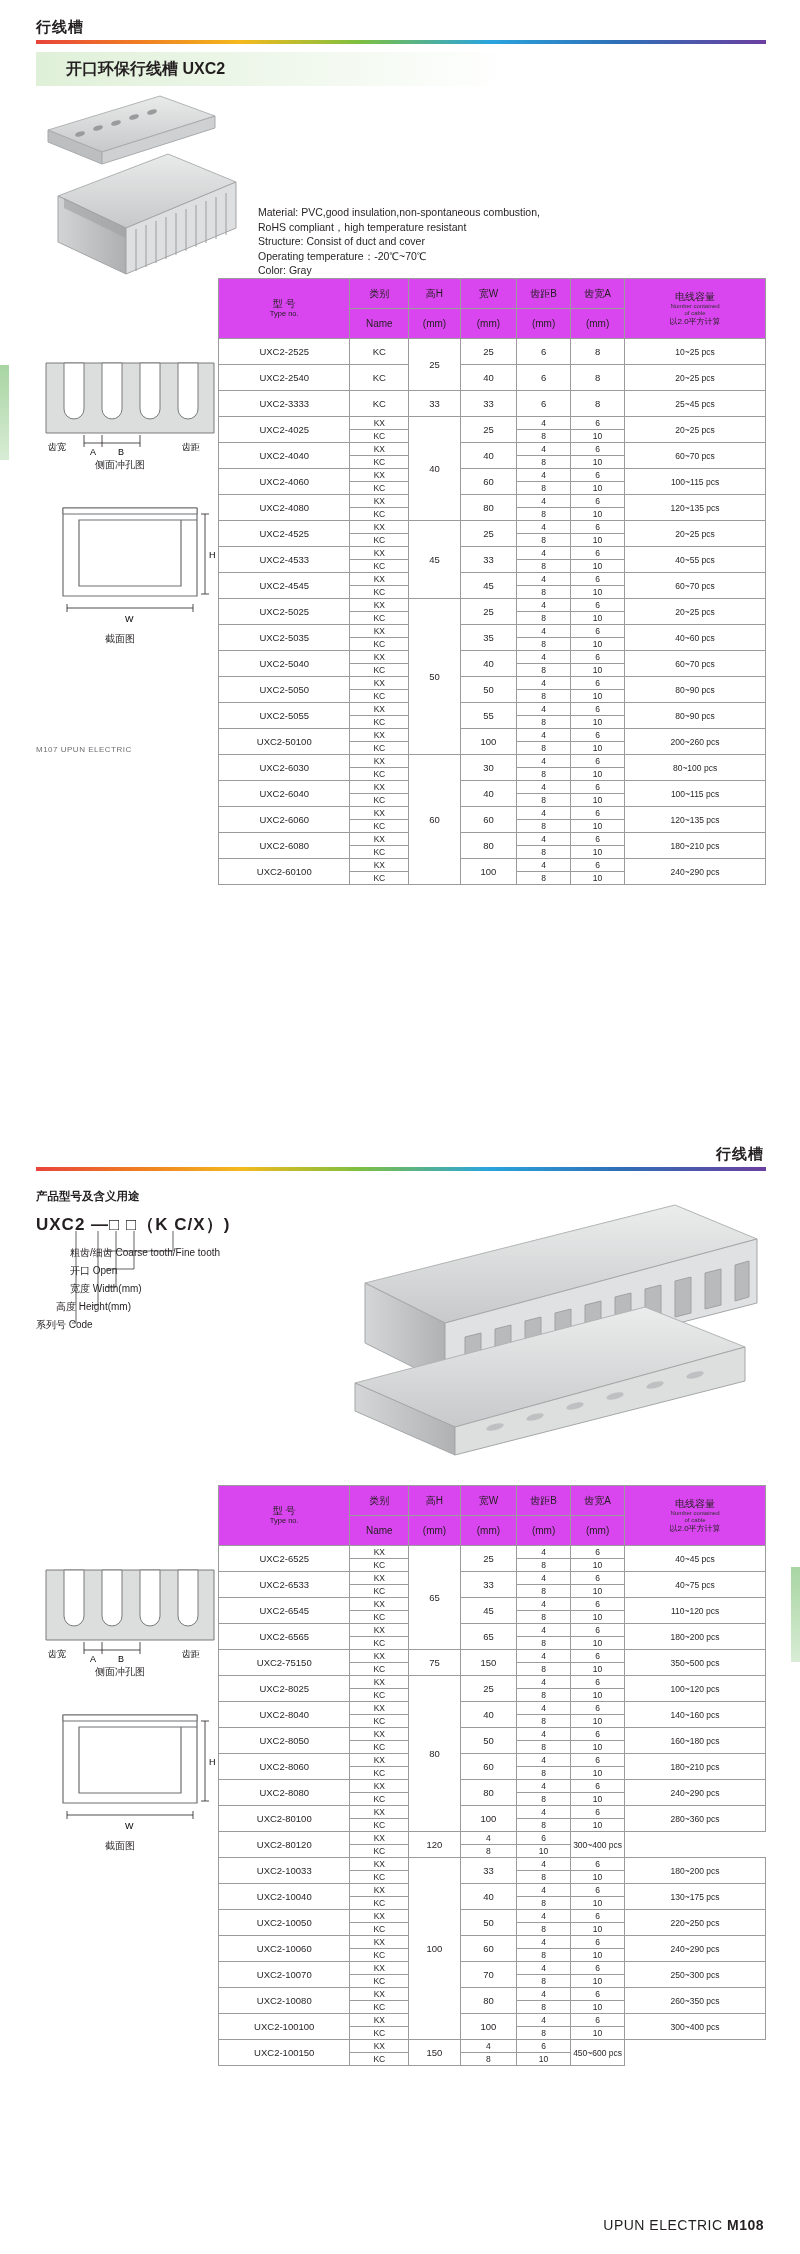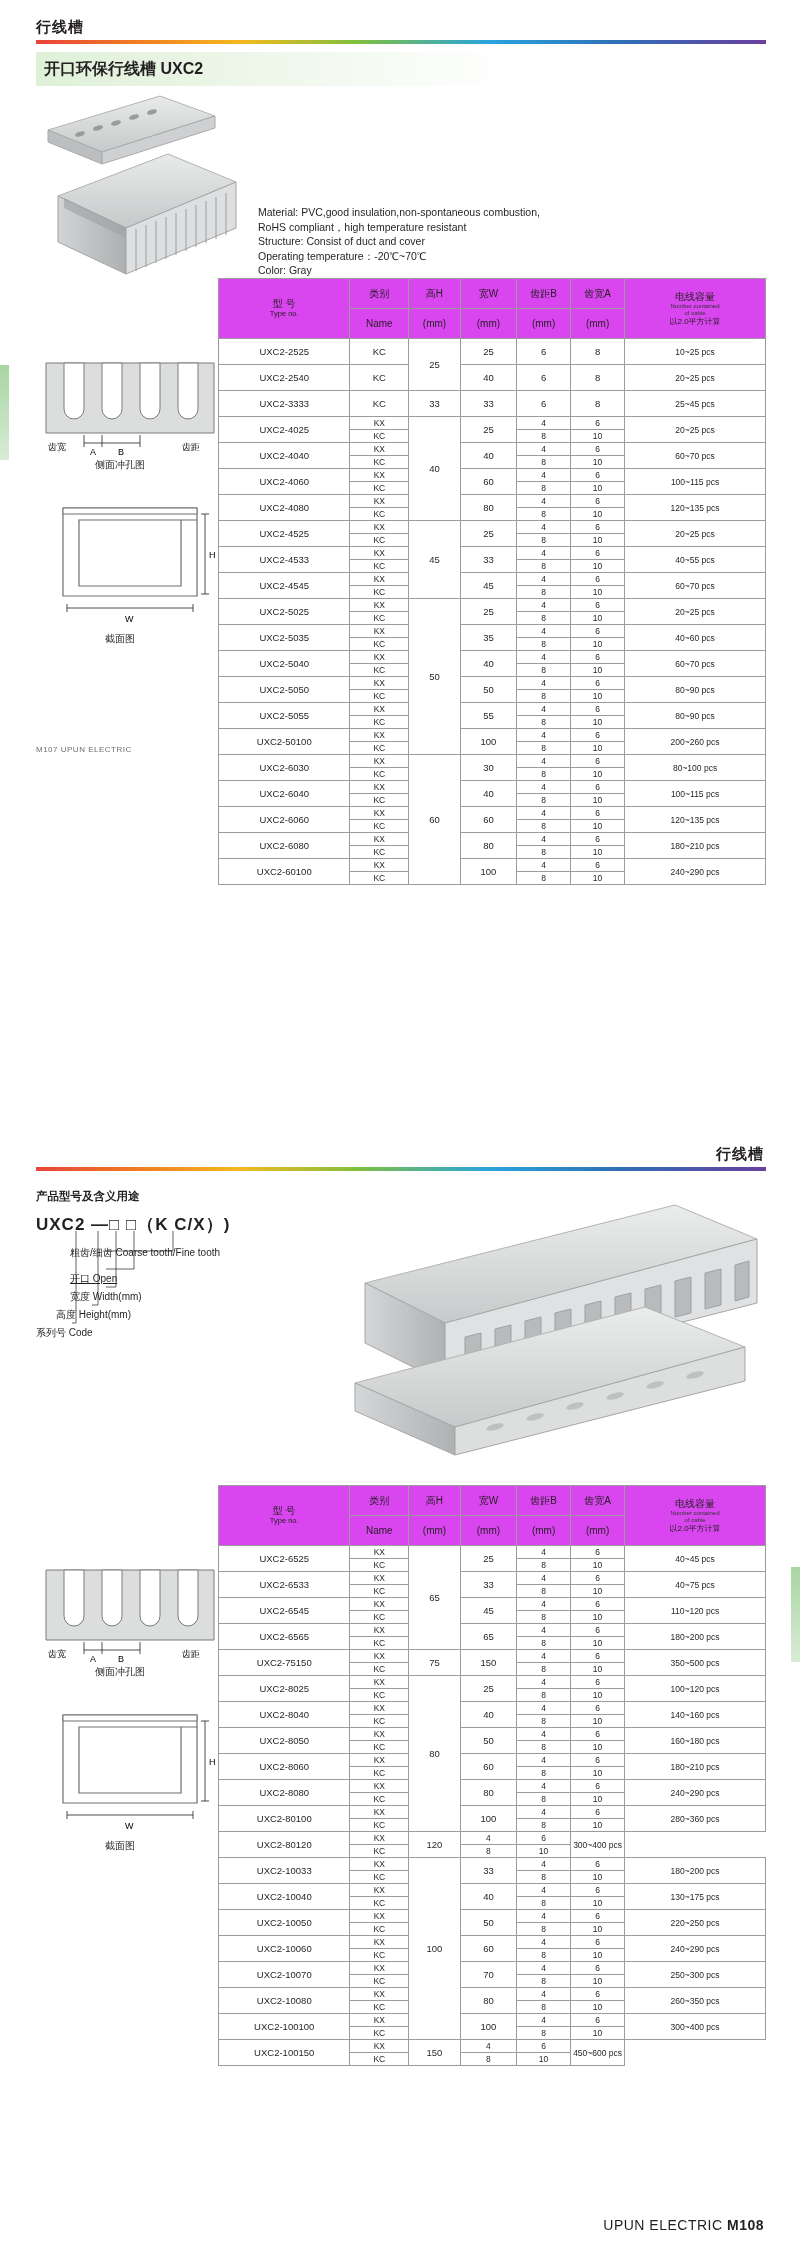--- a/index.html
+++ b/index.html
@@ -35,21 +35,21 @@
     height: 4px;
     background: linear-gradient(to right,
       #e8443a 0%, #ef7d22 14%, #f4b91e 28%, #7fbf3f 44%,
       #2aa4dd 62%, #2f6fb7 80%, #6b3fa0 100%);
   }
   .sec-title-box {
     position: absolute;
     background: linear-gradient(to right, #dff0d8 0%, #ffffff 85%);
     display: flex;
     align-items: center;
-    padding-left: 8px;
+    padding-left: 30px;
   }
   .sec-title-box span {
     font-size: 16px;
     font-weight: bold;
     color: #231f20;
   }
   .green-tab {
     position: absolute;
     width: 9px;
     background: linear-gradient(to bottom, #a8d5a2, #d8ecd5);
@@ -550,21 +550,21 @@
         <path d="M98,4 L98,42 L70,42"></path>
         <path d="M80,4 L80,60 L70,60"></path>
         <path d="M62,4 L62,78 L56,78"></path>
         <path d="M40,4 L40,96 L36,96"></path>
       </g>
     </svg>
   </div>
 
   <div style="position:absolute; left:70px; top:117px; font-size:10px; line-height:18px;">
     <div>粗齿/细齿  Coarse tooth/Fine  tooth</div>
-    <div style="margin-top:8px;text-decoration:underline;">开口   Open</div>
+    <div style="margin-top:0px;">开口   Open</div>
     <div>宽度   Width(mm)</div>
     <div style="margin-left:-14px;">高度   Height(mm)</div>
     <div style="margin-left:-34px;">系列号 Code</div>
   </div>
 
   <div class="photo" style="left:345px; top:60px; width:420px; height:280px;">
     <svg width="420" height="280" viewBox="0 0 420 280">
       <defs>
         <linearGradient id="p1" x1="0" y1="0" x2="0" y2="1">
           <stop offset="0%" stop-color="#ebecec"></stop>

